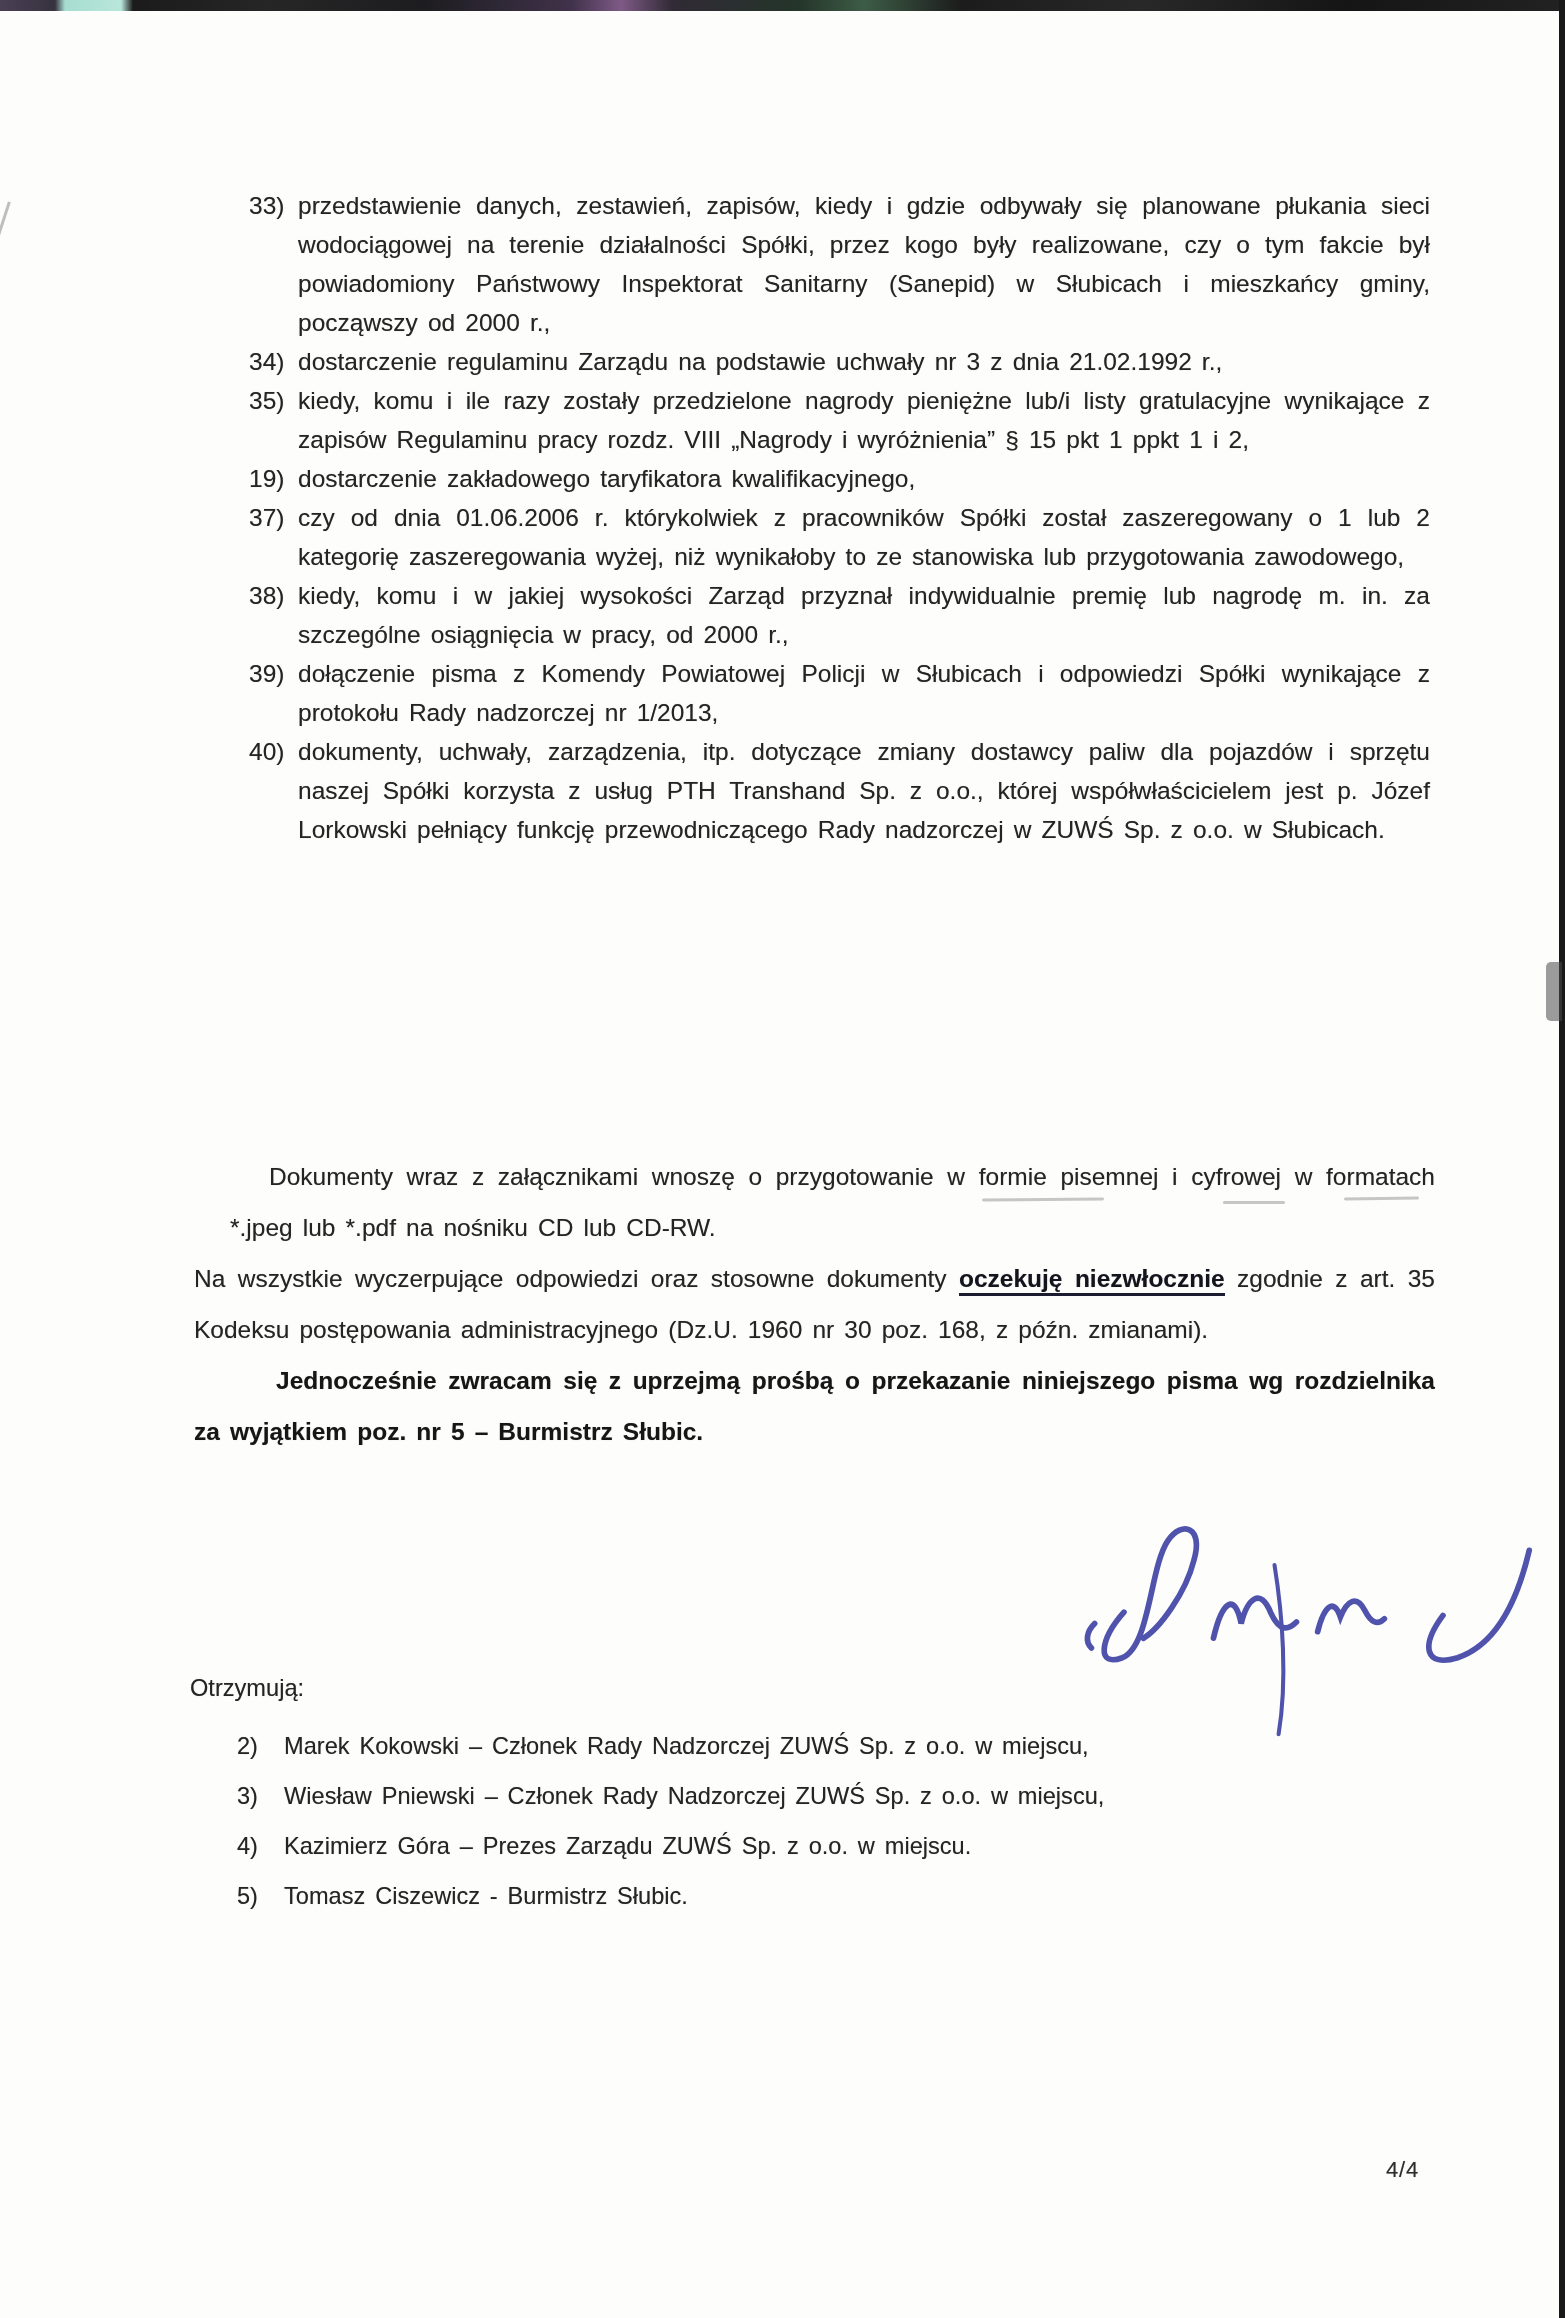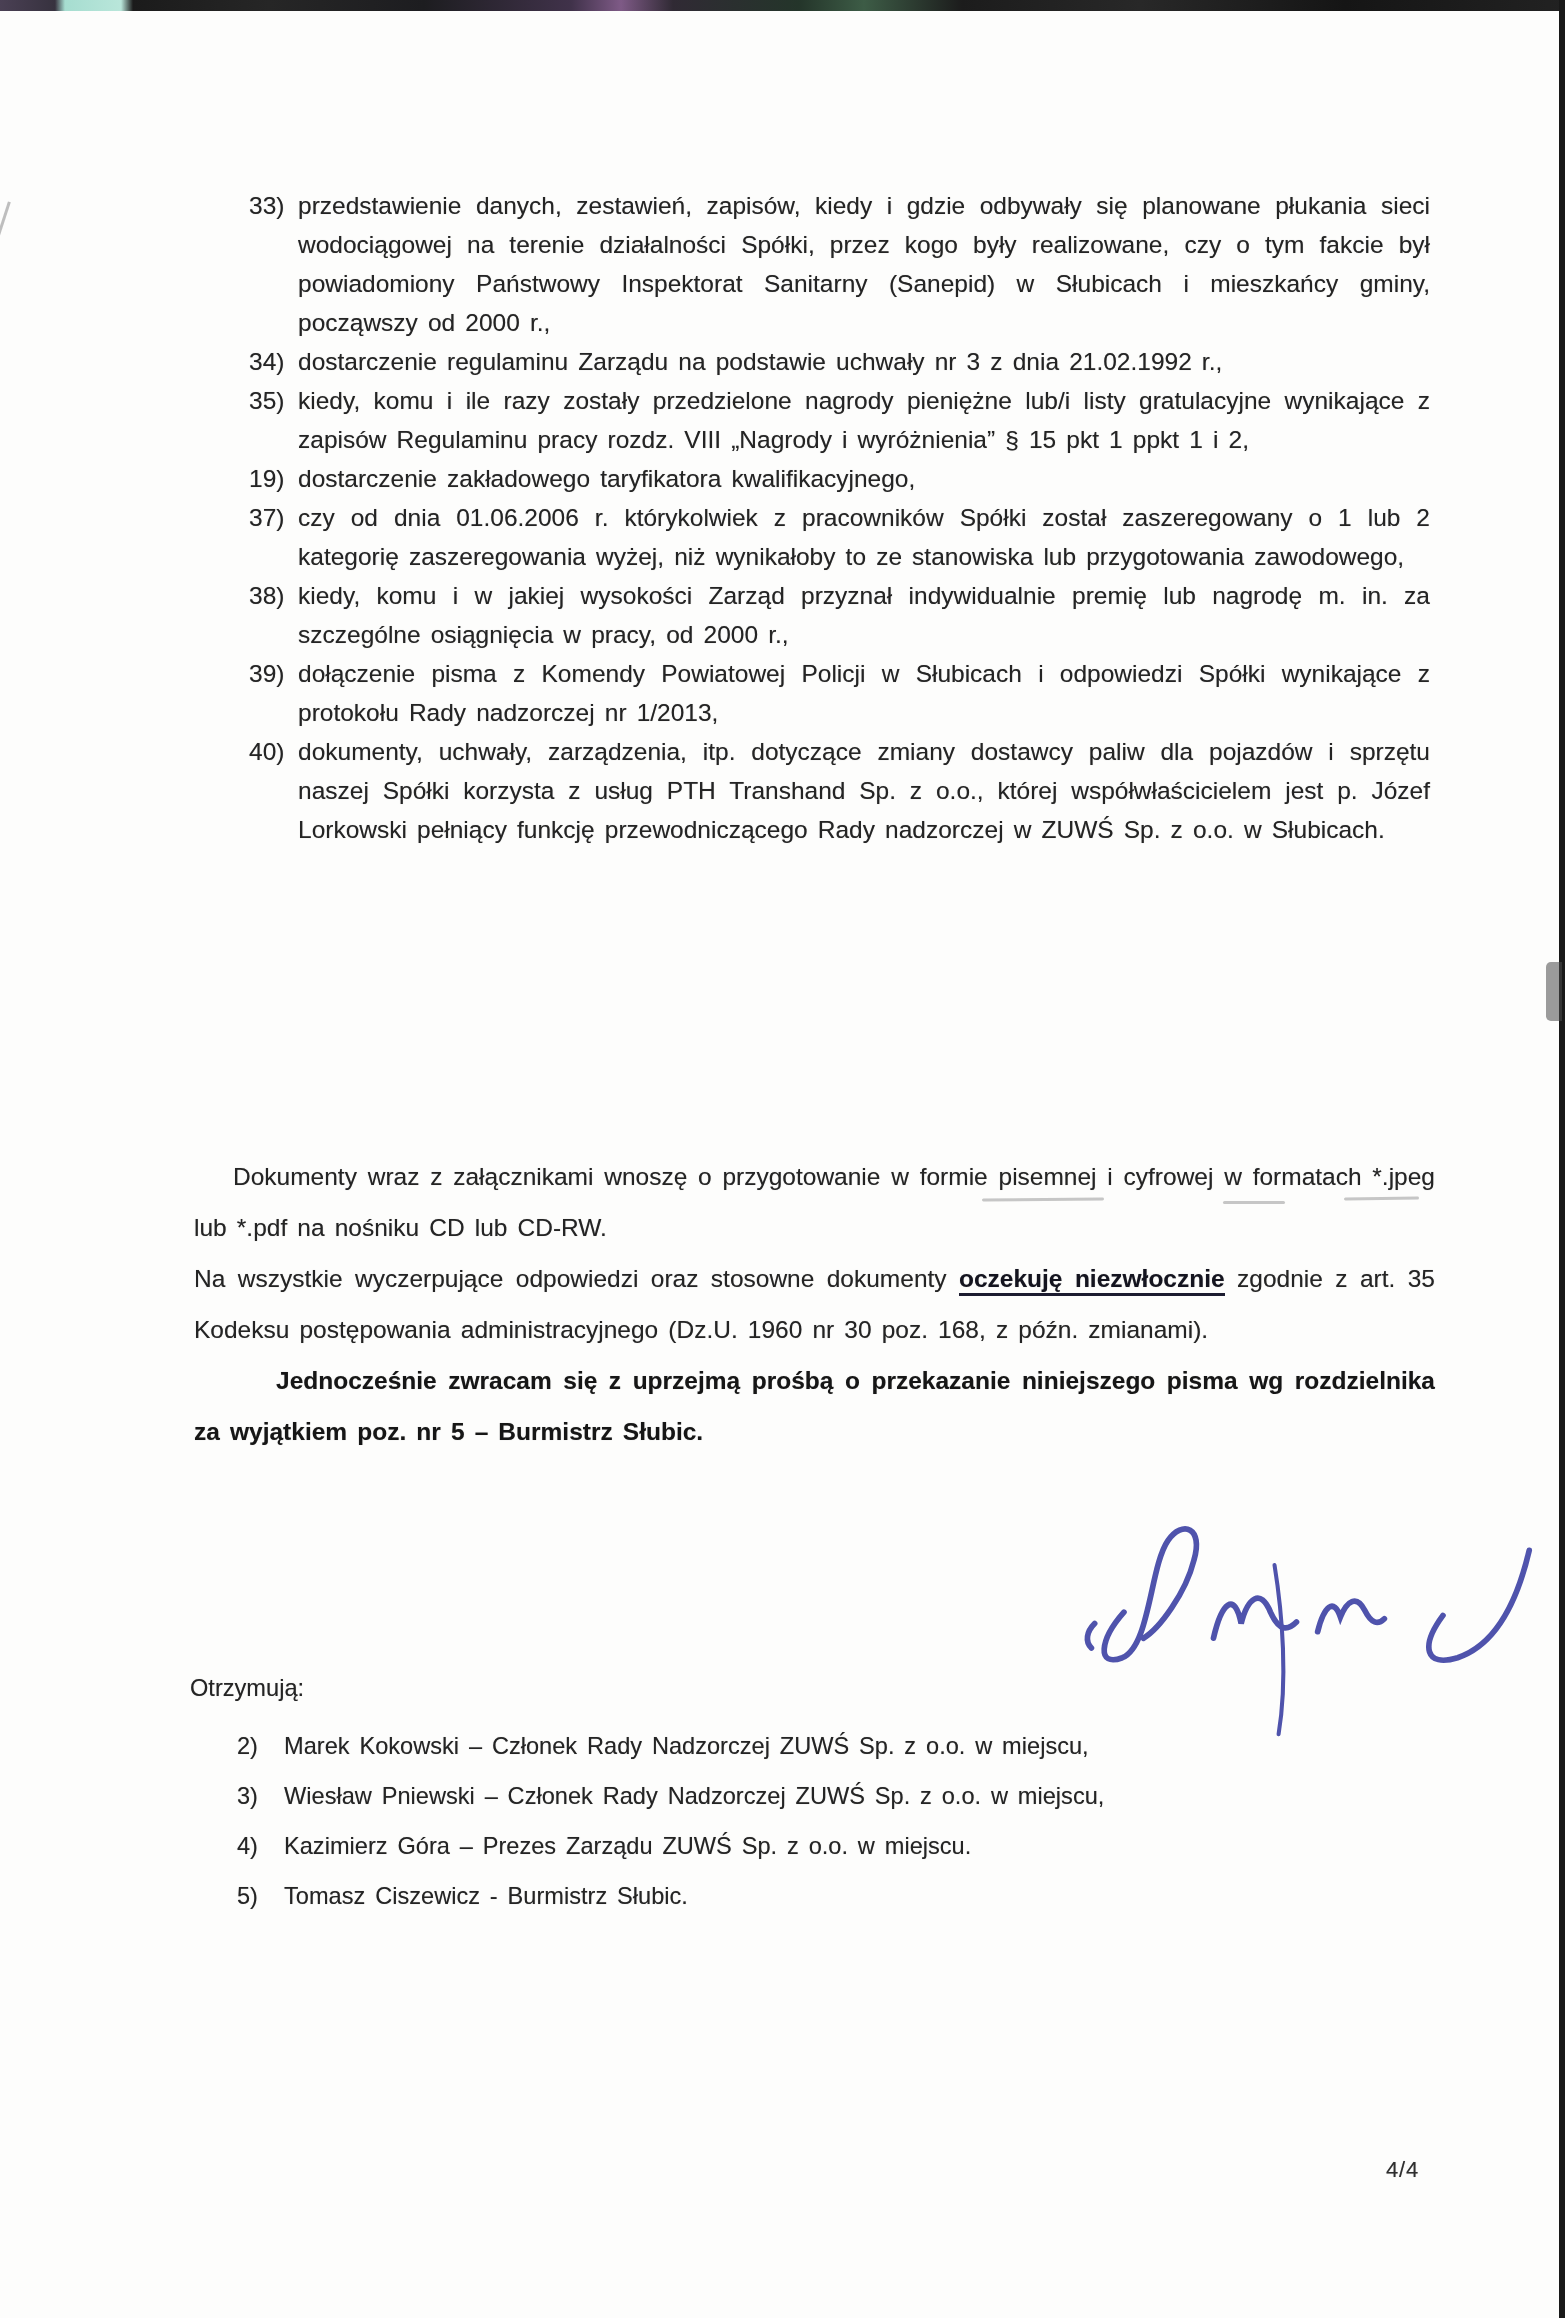--- a/index.html
+++ b/index.html
@@ -47,21 +47,21 @@
     position: absolute; left: 249px; top: 186px; width: 1181px;
     margin: 0; padding: 0; list-style: none;
     font-size: 24.5px; line-height: 39px; text-align: justify;
   }
   ol.numlist li { padding-left: 49px; text-indent: -49px; }
   ol.numlist .num { display: inline-block; width: 49px; text-indent: 0; }
 
   .paras { position: absolute; left: 194px; top: 1151px; width: 1241px;
     font-size: 24.5px; line-height: 51px; text-align: justify; }
   .paras p { margin: 0; }
-  .paras .p1 { text-indent: 39px; }
+  .paras .p1 { text-indent: 39px; margin-left: 36px; }
   .paras .p3 { font-weight: 700; color: #161616; text-indent: 82px; }
   .emph { font-weight: 700; color: #14141f;
     border-bottom: 3.3px solid #1c1c30; padding-bottom: 0.8px; }
 
   .signature { position: absolute; left: 1003px; top: 1508px; }
 
   .recipients { position: absolute; left: 190px; top: 1663px; width: 1223px;
     font-size: 23.6px; line-height: 50px; }
   .recipients .rhead { margin-bottom: 8.2px; }
   .recipients ol { margin: 0; padding: 0; list-style: none; }

